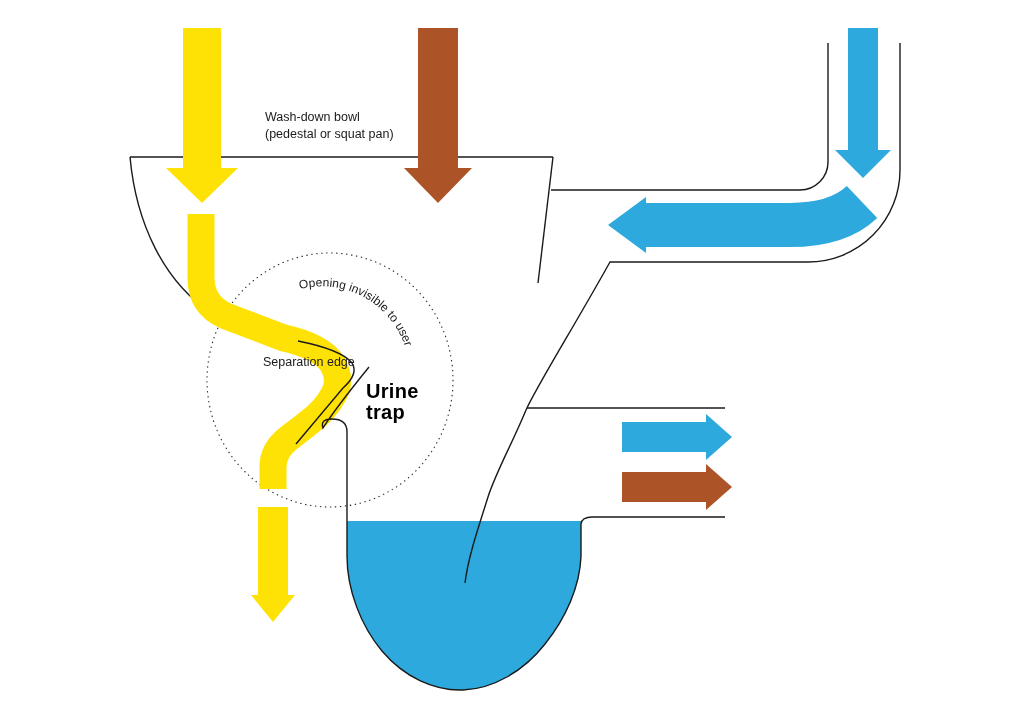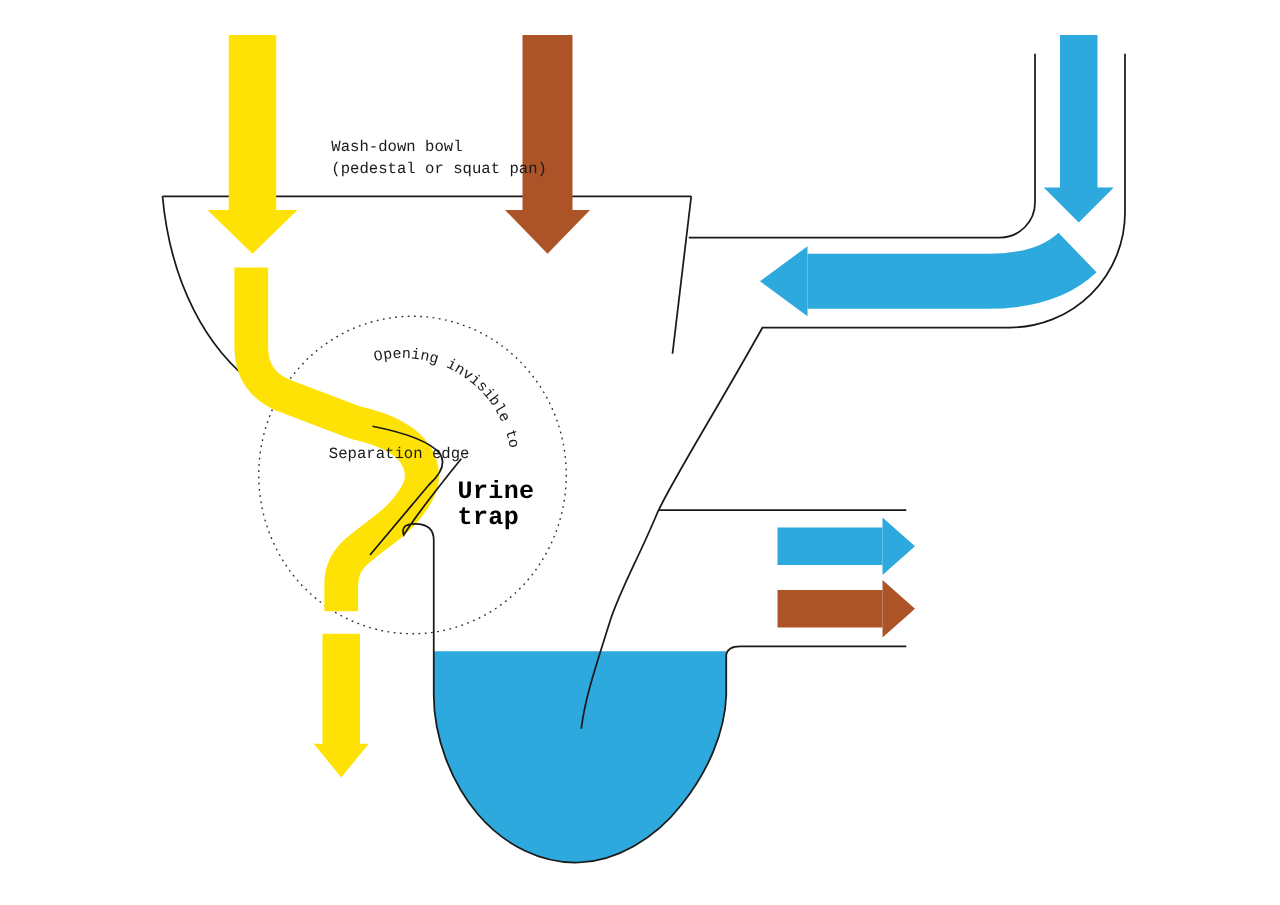--- a/index.html
+++ b/index.html
@@ -1,21 +1,21 @@
 <!DOCTYPE html>
 <html><head>
 <meta charset="utf-8">
 <style>
   html,body{margin:0;padding:0;background:#ffffff;}
   .canvas{
     position:relative;
     width:1024px;height:724px;
     background:#ffffff;
     overflow:hidden;
-    font-family:Liberation Mono, monospace;
+    font-family:Liberation Sans, sans-serif;
   }
   svg{display:block;}
   .ln{fill:none;stroke:#1a1a1a;stroke-width:1.4;}
   .dots{fill:none;stroke:#2a2a2a;stroke-width:1.1;stroke-dasharray:1.4 3.6;}
   .lbl{font-size:12.5px;fill:#1a1a1a;}
   .lbl-bold{font-size:20px;font-weight:bold;fill:#000000;letter-spacing:0.3px;}
   .lbl-curved{font-size:12px;fill:#1a1a1a;}
 </style>
 </head>
 <body>

